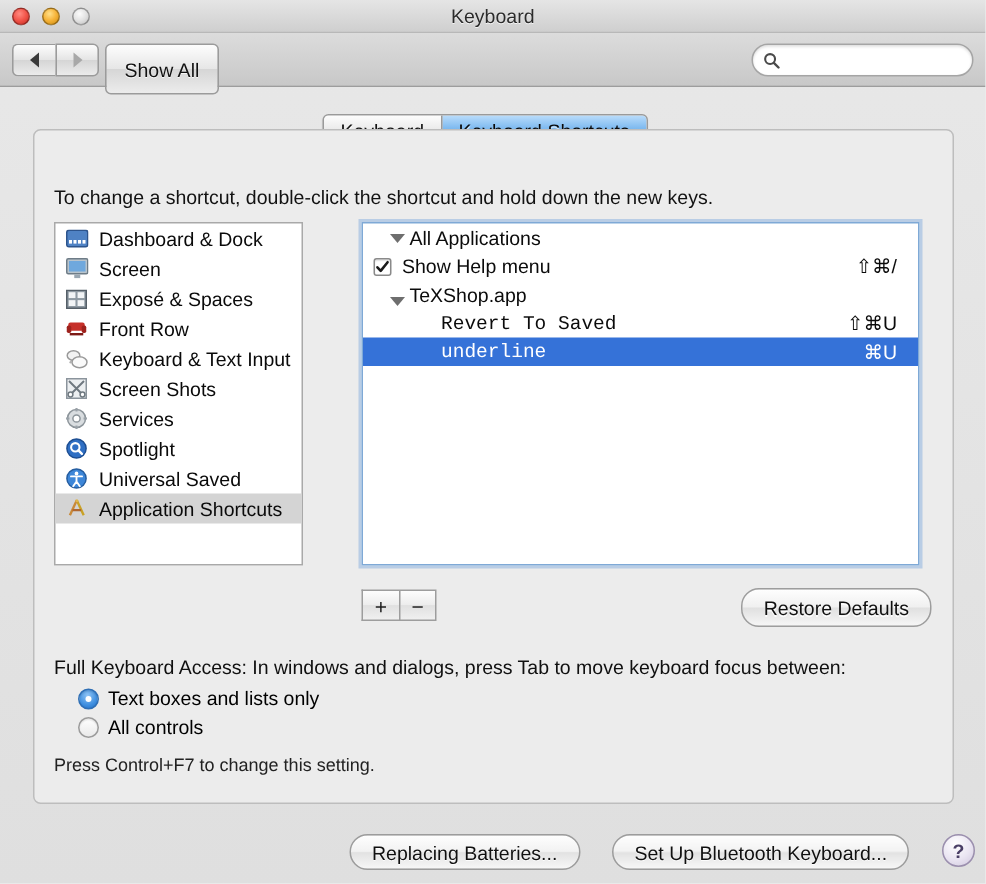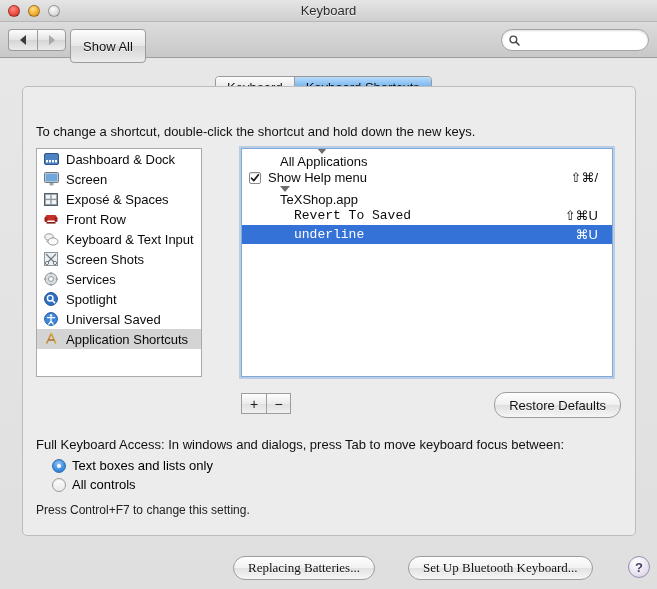--- a/index.html
+++ b/index.html
@@ -166,21 +166,21 @@
     border: 1px solid #8a8a8a; border-radius: 2px;
     display: flex; align-items: center; justify-content: center;
     box-shadow: inset 0 1px 1px rgba(0,0,0,0.12);
   }
   .disclosure {
     width: 0; height: 0;
     border-left: 5px solid transparent; border-right: 5px solid transparent;
     border-top: 6px solid #6e6e6e;
     margin-right: 3px;
   }
-  .sc-group { padding-left: 38px; flex-direction: column; }
+  .sc-group { padding-left: 18px; }
   .sc-name { flex: 1; }
   .sc-name.indent { padding-left: 26px; font-family: Liberation Mono, monospace; }
   .sc-key {
     padding-right: 14px;
     font-family: "Liberation Sans", sans-serif;
     font-size: 13px;
   }
 
   
   .pm {
@@ -226,21 +226,20 @@
   .hint { position: absolute; left: 36px; top: 503px; font-size: 12px; color: #222; }
 
   
   .btm-btn {
     position: absolute; height: 24px; padding: 0 14px;
     background: linear-gradient(to bottom, #fefefe 0%, #f2f2f2 48%, #e2e2e2 52%, #f7f7f7 100%);
     border: 1px solid #9c9c9c; border-radius: 12px;
     display: flex; align-items: center;
     font-size: 13px; color: #101010;
     text-shadow: 0 1px 0 rgba(255,255,255,0.85);
-    font-family: Liberation Serif, serif;
   }
   #btn-replacing { left: 233px; top: 556px; }
   #btn-bluetooth { left: 408px; top: 556px; }
   .helpbtn {
     position: absolute; left: 628px; top: 556px;
     width: 22px; height: 22px; border-radius: 50%;
     border: 1px solid #9b8fae;
     background: radial-gradient(circle at 40% 28%, #ffffff 0%, #eae5f2 55%, #cfc6dd 100%);
     display: flex; align-items: center; justify-content: center;
     font-size: 13px; color: #4a3f66; font-weight: bold;
@@ -435,21 +434,21 @@
           <svg width="10" height="10" viewBox="0 0 10 10">
             <path d="M1.6 5.2 L3.8 7.6 L8.4 1.8" stroke="#1a1a1a" stroke-width="1.7" fill="none" stroke-linecap="round" stroke-linejoin="round"></path>
           </svg>
         </span>
       </div>
       <span class="sc-name">Show Help menu</span>
       <span class="sc-key">⇧⌘/</span>
     </div>
 
     <div class="sc-row">
-      <div class="sc-group" style="display:flex;align-items:flex-start;">
+      <div class="sc-group" style="display:flex;align-items:flex-end;">
         <span class="disclosure"></span>
         <span>TeXShop.app</span>
       </div>
     </div>
 
     <div class="sc-row">
       <div class="sc-check"></div>
       <span class="sc-name indent">Revert To Saved</span>
       <span class="sc-key">⇧⌘U</span>
     </div>

